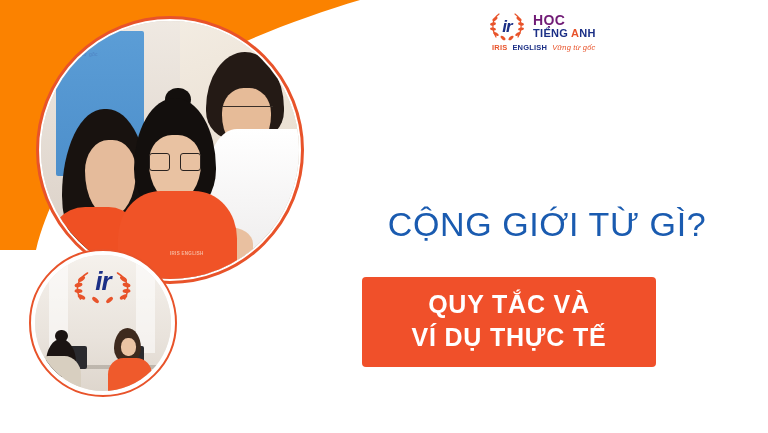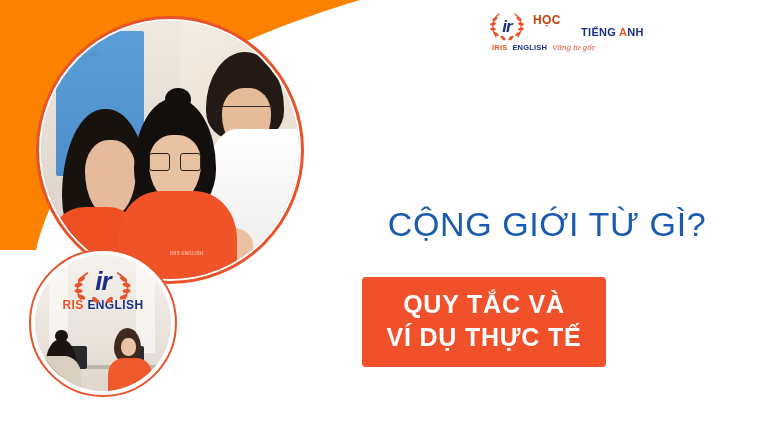--- a/index.html
+++ b/index.html
@@ -364,33 +364,32 @@
     font-weight: bold;
     font-style: italic;
     color: #1b2f86;
     letter-spacing: -1px;
     line-height: 1;
   }
   .brand-words {
     line-height: 1;
   }
   .brand-hoc {
-    font-size: 12px;
-    font-weight: bold;
-    color: #c2410c;
+    font-size: 14px;
+    font-weight: bold;
+    color: #701a75;
     letter-spacing: .4px;
     line-height: 1;
   }
   .brand-tieng {
     font-size: 11px;
     font-weight: bold;
     color: #1b2f86;
     letter-spacing: .3px;
     line-height: 1.25;
-    margin-left: 48px;
   }
   .brand-tieng .accent { color: #e8532a; }
   .brand-tagline {
     position: absolute;
     left: 492px;
     top: 44px;
     display: flex;
     align-items: baseline;
     gap: 5px;
     font-size: 7.5px;
@@ -422,21 +421,21 @@
     font-size: 34px;
     font-weight: normal;
     color: #1a5bb0;
     letter-spacing: .6px;
     line-height: 1.05;
   }
   .cta-box {
     position: absolute;
     left: 362px;
     top: 277px;
-    width: 244px;
+    width: 294px;
     padding: 11px 0 13px;
     background: #f0502a;
     border-radius: 4px;
     text-align: center;
     color: #ffffff;
     font-size: 25px;
     font-weight: bold;
     letter-spacing: .8px;
     line-height: 1.32;
   }
@@ -507,23 +506,20 @@
               <ellipse cx="56" cy="9" rx="4" ry="2" transform="rotate(35 56 9)"></ellipse>
               <ellipse cx="59" cy="15" rx="4" ry="2" transform="rotate(15 59 15)"></ellipse>
               <ellipse cx="59" cy="21" rx="4" ry="2" transform="rotate(-5 59 21)"></ellipse>
               <ellipse cx="56" cy="27" rx="4" ry="2" transform="rotate(-25 56 27)"></ellipse>
               <ellipse cx="28" cy="30" rx="4" ry="2" transform="rotate(40 28 30)"></ellipse>
               <ellipse cx="42" cy="30" rx="4" ry="2" transform="rotate(-40 42 30)"></ellipse>
             </g>
           </svg>
         </div>
         <div class="ps-logo-mark">ir</div>
-        <div class="ps-logo-text">
-          <span class="i">RIS </span><span class="r">ENGLISH</span>
-        </div>
       </div>
 
       <div class="ps-deskline"></div>
       <div class="ps-monL"></div>
       <div class="ps-monR"></div>
       <div class="ps-p1-bun"></div>
       <div class="ps-p1-hair"></div>
       <div class="ps-p1-body"></div>
       <div class="ps-p2-hair"></div>
       <div class="ps-p2-face"></div>

